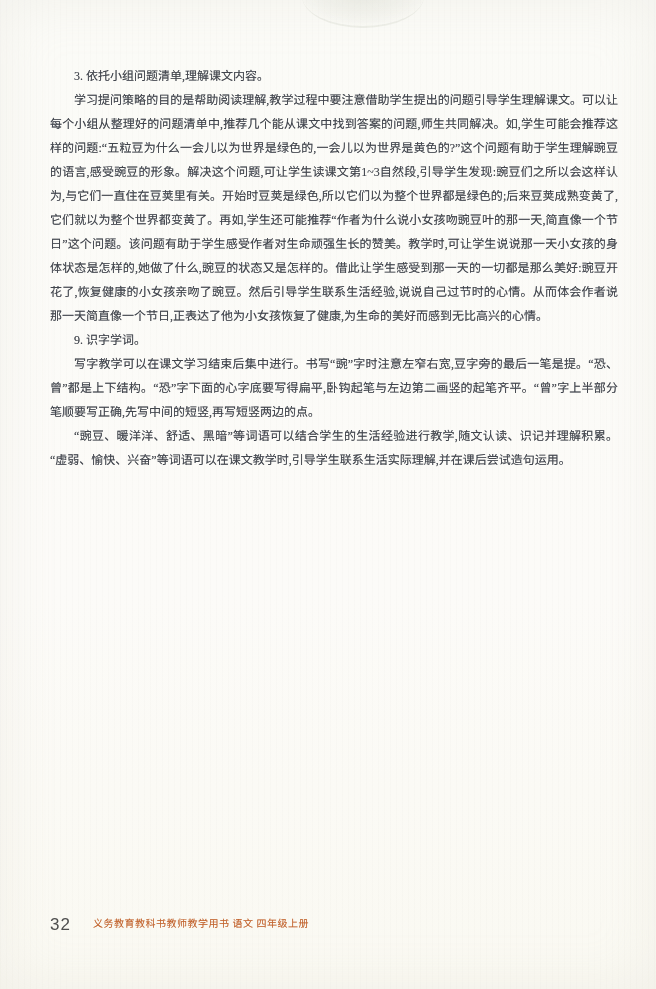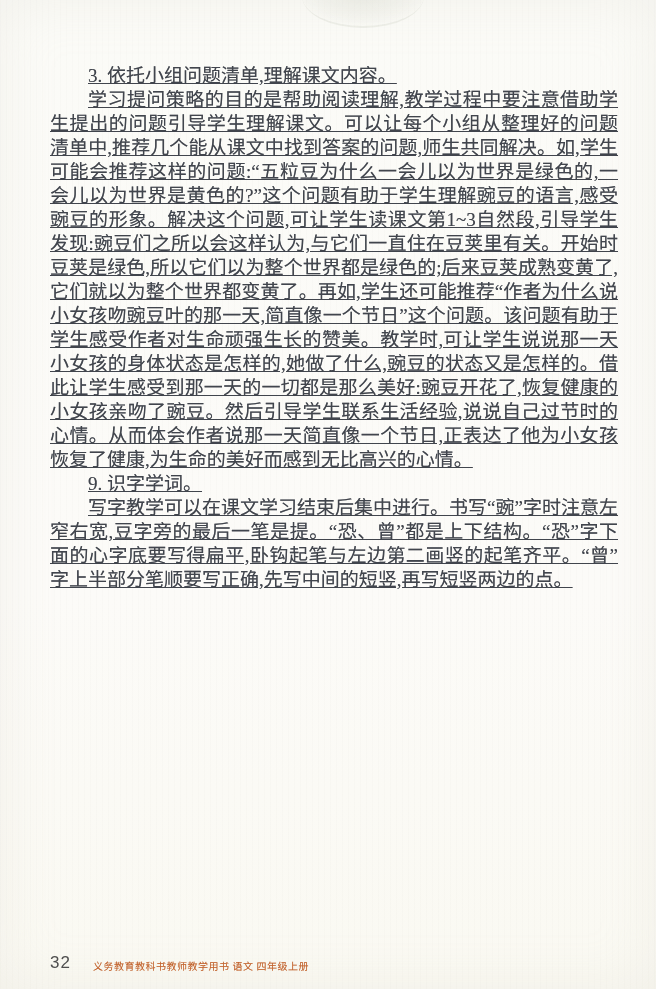--- a/index.html
+++ b/index.html
@@ -30,36 +30,34 @@
       rgba(205,208,195,0.32) 0%,
       rgba(214,216,205,0.16) 52%,
       rgba(255,255,255,0) 74%);
     border-bottom: 2px solid rgba(168,174,156,0.16);
   }
   .content {
     position: absolute;
     left: 50px;
     top: 64px;
     width: 568px;
-    font-size: 19px;
+    font-size: 12px;
     line-height: 24px;
     color: #41454d;
     text-align: justify;
     text-justify: inter-character;
     text-shadow: 0 0 0.5px rgba(63,67,75,0.5);
-    text-decoration: underline;
   }
   .content p { margin: 0; text-indent: 2em; }
   .footer {
     position: absolute;
     left: 50px;
     top: 915px;
     display: flex;
-    align-items: flex-end;
-    margin-top: 38px;
+    align-items: flex-start;
   }
   .page-num {
     font-family: "Liberation Sans", "DejaVu Sans", sans-serif;
     font-size: 17px;
     color: #4e4e4e;
     letter-spacing: 1px;
   }
   .book-title {
     margin-left: 22px;
     font-size: 10px;
@@ -73,18 +71,19 @@
 
 <div class="page"></div>
 
 <div class="smudge"></div>
 
 <main class="content">
   <p>3. 依托小组问题清单,理解课文内容。</p>
   <p>学习提问策略的目的是帮助阅读理解,教学过程中要注意借助学生提出的问题引导学生理解课文。可以让每个小组从整理好的问题清单中,推荐几个能从课文中找到答案的问题,师生共同解决。如,学生可能会推荐这样的问题:“五粒豆为什么一会儿以为世界是绿色的,一会儿以为世界是黄色的?”这个问题有助于学生理解豌豆的语言,感受豌豆的形象。解决这个问题,可让学生读课文第1~3自然段,引导学生发现:豌豆们之所以会这样认为,与它们一直住在豆荚里有关。开始时豆荚是绿色,所以它们以为整个世界都是绿色的;后来豆荚成熟变黄了,它们就以为整个世界都变黄了。再如,学生还可能推荐“作者为什么说小女孩吻豌豆叶的那一天,简直像一个节日”这个问题。该问题有助于学生感受作者对生命顽强生长的赞美。教学时,可让学生说说那一天小女孩的身体状态是怎样的,她做了什么,豌豆的状态又是怎样的。借此让学生感受到那一天的一切都是那么美好:豌豆开花了,恢复健康的小女孩亲吻了豌豆。然后引导学生联系生活经验,说说自己过节时的心情。从而体会作者说那一天简直像一个节日,正表达了他为小女孩恢复了健康,为生命的美好而感到无比高兴的心情。</p>
   <p>9. 识字学词。</p>
   <p>写字教学可以在课文学习结束后集中进行。书写“豌”字时注意左窄右宽,豆字旁的最后一笔是提。“恐、曾”都是上下结构。“恐”字下面的心字底要写得扁平,卧钩起笔与左边第二画竖的起笔齐平。“曾”字上半部分笔顺要写正确,先写中间的短竖,再写短竖两边的点。</p>
+  <p>“豌豆、暖洋洋、舒适、黑暗”等词语可以结合学生的生活经验进行教学,随文认读、识记并理解积累。“虚弱、愉快、兴奋”等词语可以在课文教学时,引导学生联系生活实际理解,并在课后尝试造句运用。</p>
 </main>
 
 <div class="footer">
   <span class="page-num">32</span>
   <span class="book-title">义务教育教科书教师教学用书 语文 四年级上册</span>
 </div>
 
 </body></html>

